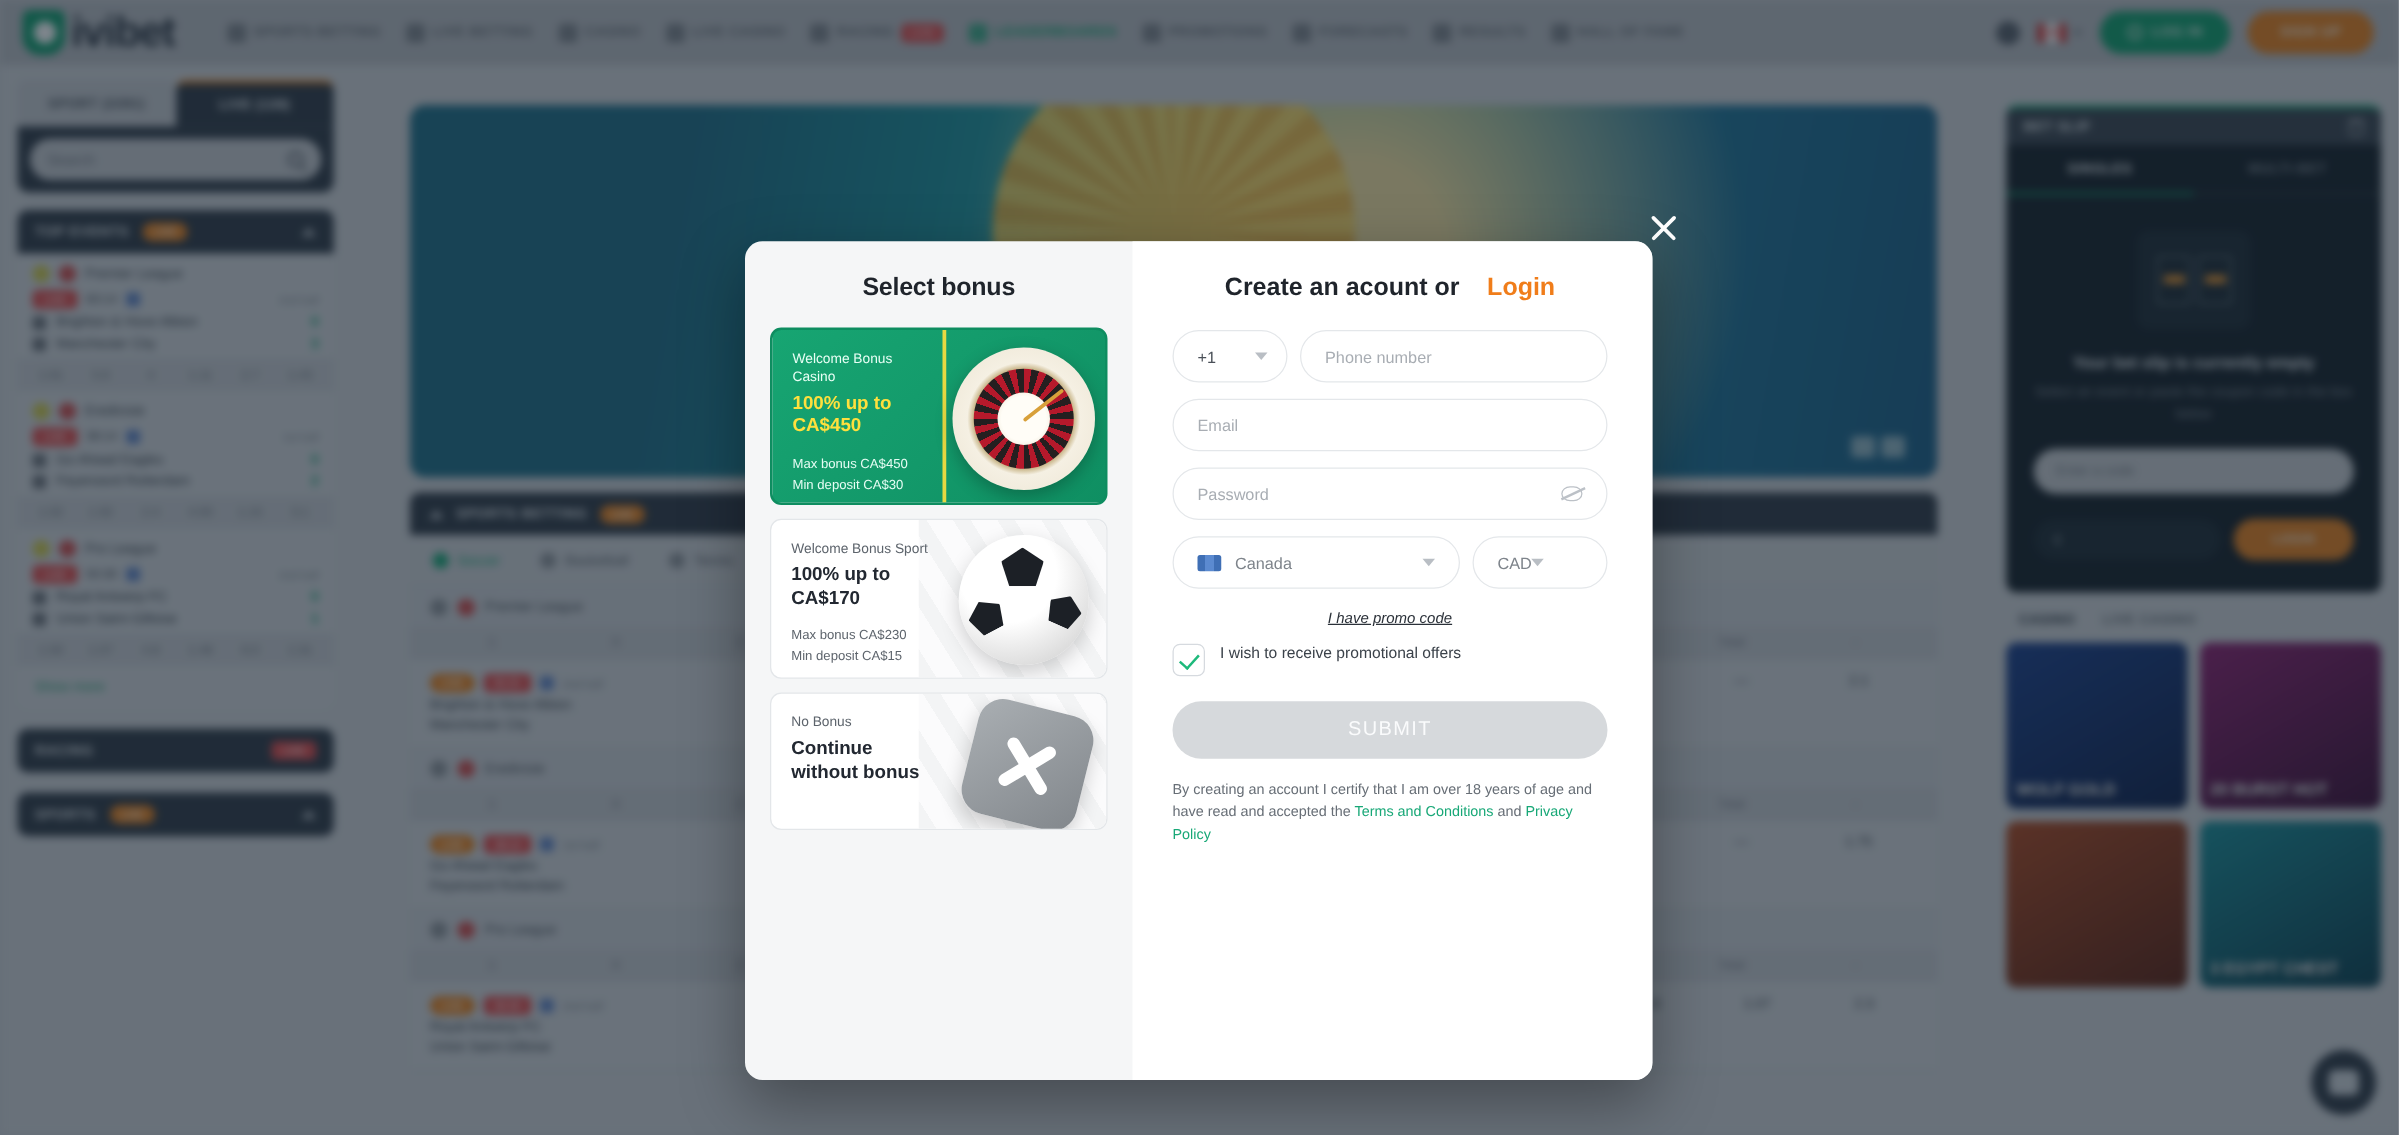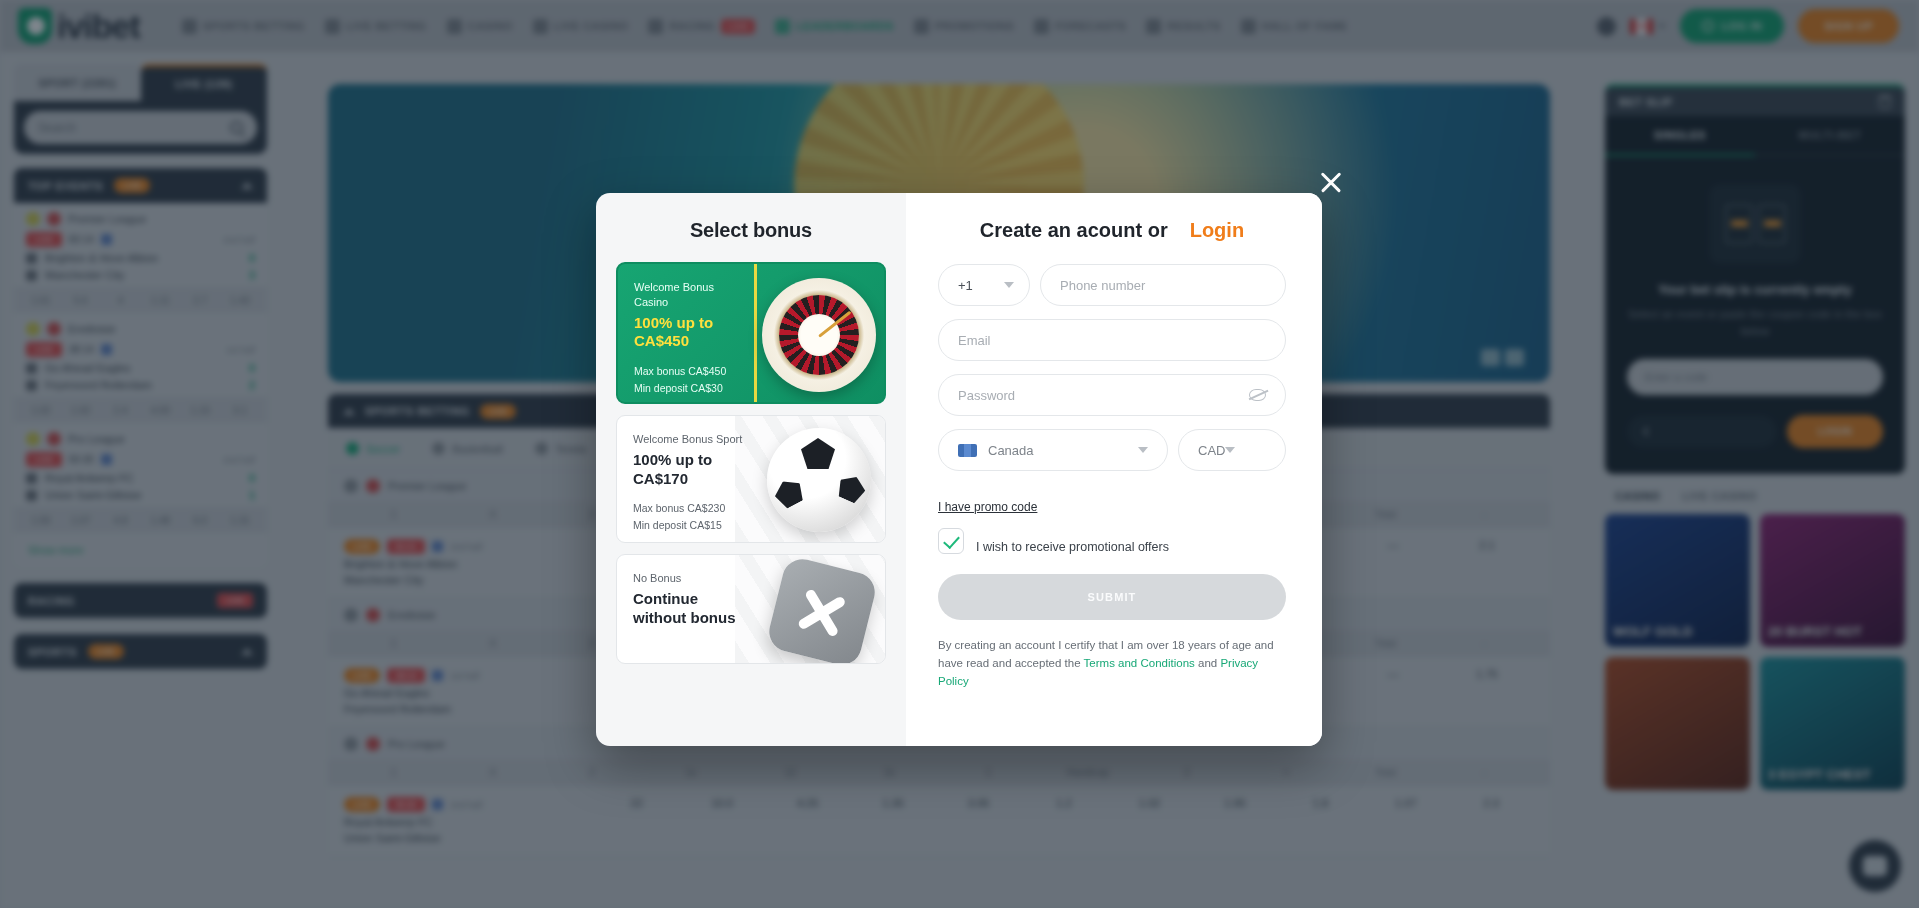--- a/index.html
+++ b/index.html
@@ -240,21 +240,21 @@
     cursor: pointer;
   }
   #close-btn::before, #close-btn::after {
     content: ""; position: absolute; left: 4px; top: 16px; width: 26px; height: 2.6px;
     background: #fff; border-radius: 2px;
   }
   #close-btn::before { transform: rotate(45deg); }
   #close-btn::after { transform: rotate(-45deg); }
 
   #modal {
-    position: absolute; left: 596px; top: 193px; width: 726px; height: 553px;
+    position: absolute; left: 596px; top: 193px; width: 726px; height: 671px;
     background: #f5f6f7; border-radius: 14px; display: flex; overflow: hidden;
     box-shadow: 0 18px 50px rgba(0,0,0,.35);
   }
 
   
   .m-left { width: 310px; padding: 26px 20px 0 20px; }
   .m-h {
     font-size: 20px; font-weight: bold; color: #1f242b; text-align: center; margin-bottom: 20px;
     letter-spacing: -.2px;
   }
@@ -364,37 +364,37 @@
   .eye { width: 17px; height: 12px; border: 1.6px solid #bcc1c7; border-radius: 50% / 60%; position: relative; margin-left: auto; }
   .eye::after { content:""; position:absolute; left:-2px; top:4px; width:21px; height:1.6px; background:#bcc1c7; transform: rotate(-25deg); }
   .flag-ca {
     width: 19px; height: 13px; margin-right: 11px; flex: none;
     background: linear-gradient(90deg,#3f6fb5 0 30%, #5b8ad0 30% 70%, #3f6fb5 70% 100%);
     border-radius: 2px;
   }
   .fld.country { flex: 1; color: #7e848b; }
   .fld.cur { width: 108px; color: #7e848b; }
   .promo {
-    text-align: left; font-size: 12px; color: #2b3139; text-decoration: underline;
-    margin: 29px 0 14px; cursor: pointer;
-  }
-  .chkrow { display: flex; align-items: flex-end; gap: 12px; margin-bottom: 20px; }
+    text-align: center; font-size: 12px; color: #2b3139; text-decoration: underline;
+    margin: 16px 0 14px; cursor: pointer; font-style: italic;
+  }
+  .chkrow { display: flex; align-items: flex-start; gap: 12px; margin-bottom: 20px; }
   .chk {
     width: 26px; height: 26px; border: 1.6px solid #d6dadf; border-radius: 6px; background: #fff;
     position: relative; flex: none; cursor: pointer;
   }
   .chk::after {
     content: ""; position: absolute; left: 8px; top: 4px; width: 7px; height: 13px;
     border: solid #1db97b; border-width: 0 2.6px 2.6px 0; transform: rotate(42deg);
   }
   .chktxt { font-size: 12.5px; color: #3b424a; }
   .submit {
     height: 46px; border-radius: 24px; background: #d6d9dc; color: #fafbfc;
     display: flex; align-items: center; justify-content: center;
-    font-size: 11px; font-weight: bold; letter-spacing: 1.1px; cursor: pointer;
+    font-size: 16px; font-weight: normal; letter-spacing: 1.1px; cursor: pointer;
   }
   .legal { margin-top: 17px; font-size: 11.5px; color: #676e76; line-height: 1.55; }
   .legal a { color: #18a877; text-decoration: none; }
   .legal p + p { margin-top: 13px; }
 </style>
 </head>
 <body>
 
 <div id="page-bg">
 

